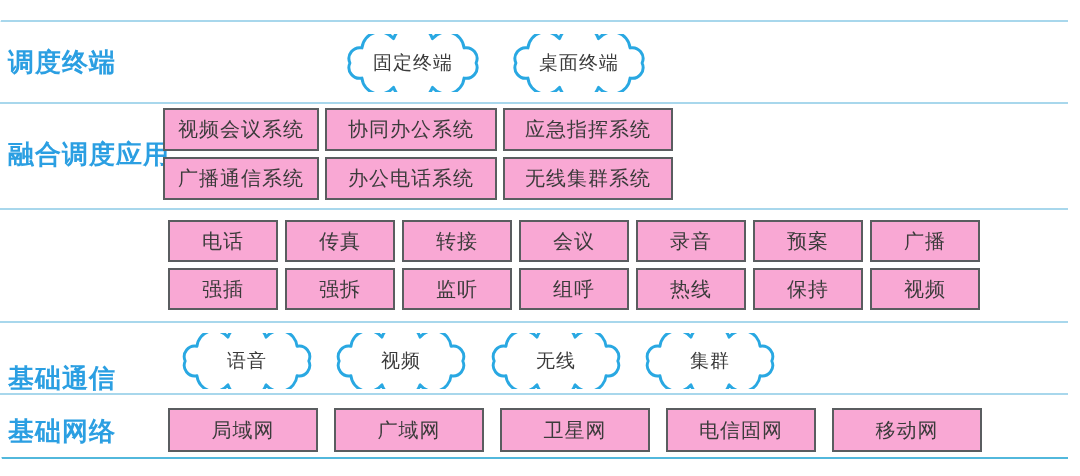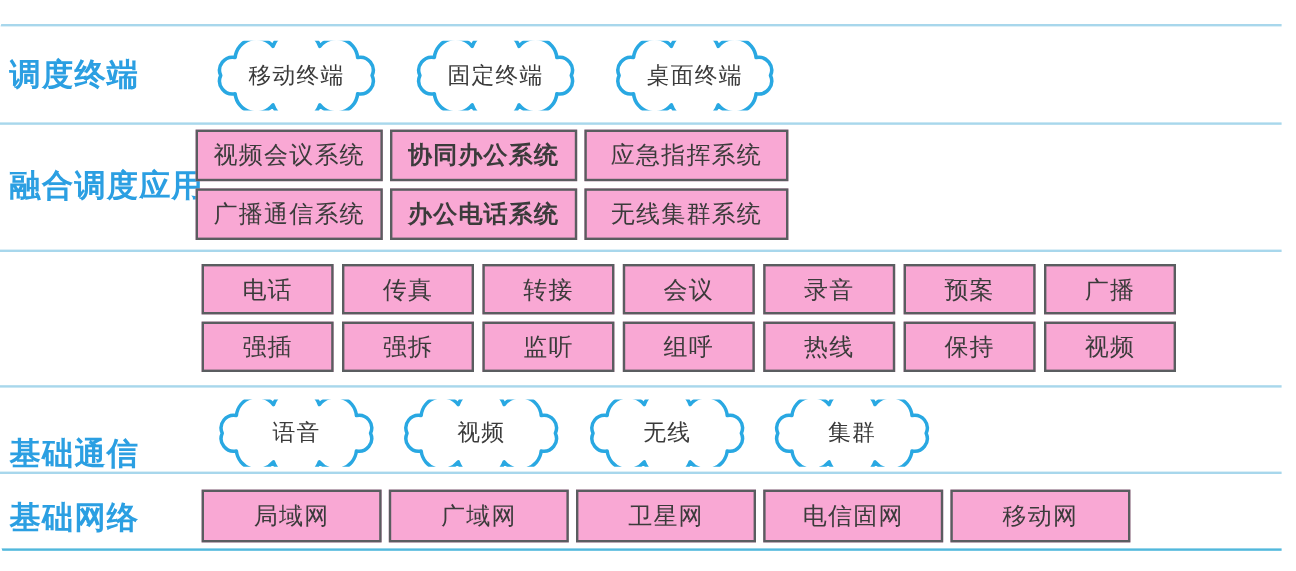--- a/index.html
+++ b/index.html
@@ -22,48 +22,42 @@
   }
   .box{
     box-sizing:border-box;border:2px solid #5a5d60;background:#f9a8d4;
     display:flex;align-items:center;justify-content:center;
     font-size:20px;color:#3b3b3b;letter-spacing:1px;
   }
   .apps{position:absolute;left:163px;top:108px;display:flex;flex-direction:column;gap:6px;}
   .apps-row{display:flex;gap:6px;}
   .apps-row .box{height:43px;}
   .apps-row .box:nth-child(1){width:156px;}
-  .apps-row .box:nth-child(2){width:156px;font-weight:bold;}
+  .apps-row .box:nth-child(2){width:172px;}
   .apps-row .box:nth-child(3){width:170px;}
   .svcs{position:absolute;left:168px;top:220px;display:flex;flex-direction:column;gap:6px;}
   .svcs-row{display:flex;gap:7px;}
   .svcs-row .box{width:110px;height:42px;}
-  .nets{position:absolute;left:168px;top:408px;display:flex;gap:6px;}
+  .nets{position:absolute;left:168px;top:408px;display:flex;gap:16px;}
   .nets .box{width:150px;height:44px;}
 </style>
 </head>
 <body>
 
 <div class="canvas">
 
   <div class="divider" style="top:20px"></div>
   <div class="divider" style="top:102px"></div>
   <div class="divider" style="top:208px"></div>
   <div class="divider" style="top:321px"></div>
   <div class="divider" style="top:393px"></div>
   <div class="divider bottom" style="top:457px"></div>
 
   <div class="row-label" style="top:48px">调度终端</div>
 
-  <div class="cloud" style="left:178px;top:34px">
-    <svg viewBox="0 0 140 58">
-      <path d="M 6 29 A 11 11 0 0 1 18.2 13.7 A 18 18 0 0 1 50.2 4.3 A 21 21 0 0 1 89.8 4.3 A 18 18 0 0 1 121.8 13.7 A 11 11 0 0 1 134 29 A 11 11 0 0 1 121.8 44.3 A 18 18 0 0 1 89.8 53.7 A 21 21 0 0 1 50.2 53.7 A 18 18 0 0 1 18.2 44.3 A 11 11 0 0 1 6 29 Z" fill="#ffffff" stroke="#29a8e2" stroke-width="3" stroke-linejoin="round"></path>
-    </svg>
-    <span class="cloud-text">移动终端</span>
-  </div>
   <div class="cloud" style="left:344px;top:34px">
     <svg viewBox="0 0 140 58">
       <path d="M 6 29 A 11 11 0 0 1 18.2 13.7 A 18 18 0 0 1 50.2 4.3 A 21 21 0 0 1 89.8 4.3 A 18 18 0 0 1 121.8 13.7 A 11 11 0 0 1 134 29 A 11 11 0 0 1 121.8 44.3 A 18 18 0 0 1 89.8 53.7 A 21 21 0 0 1 50.2 53.7 A 18 18 0 0 1 18.2 44.3 A 11 11 0 0 1 6 29 Z" fill="#ffffff" stroke="#29a8e2" stroke-width="3" stroke-linejoin="round"></path>
     </svg>
     <span class="cloud-text">固定终端</span>
   </div>
   <div class="cloud" style="left:510px;top:34px">
     <svg viewBox="0 0 140 58">
       <path d="M 6 29 A 11 11 0 0 1 18.2 13.7 A 18 18 0 0 1 50.2 4.3 A 21 21 0 0 1 89.8 4.3 A 18 18 0 0 1 121.8 13.7 A 11 11 0 0 1 134 29 A 11 11 0 0 1 121.8 44.3 A 18 18 0 0 1 89.8 53.7 A 21 21 0 0 1 50.2 53.7 A 18 18 0 0 1 18.2 44.3 A 11 11 0 0 1 6 29 Z" fill="#ffffff" stroke="#29a8e2" stroke-width="3" stroke-linejoin="round"></path>
     </svg>

